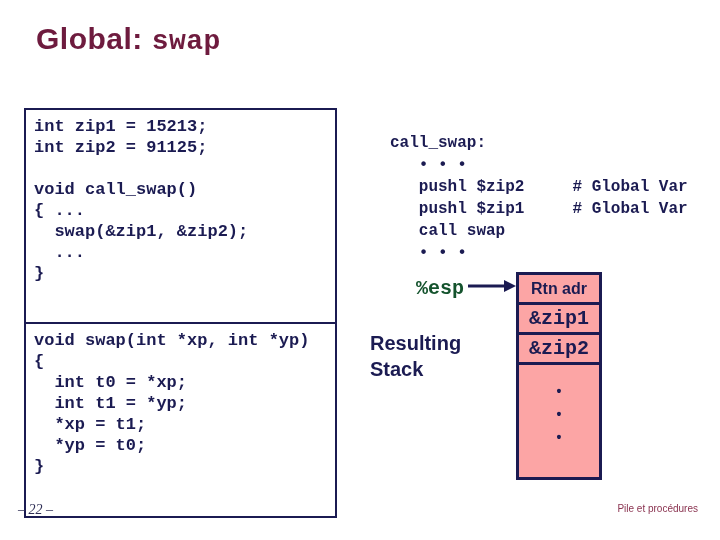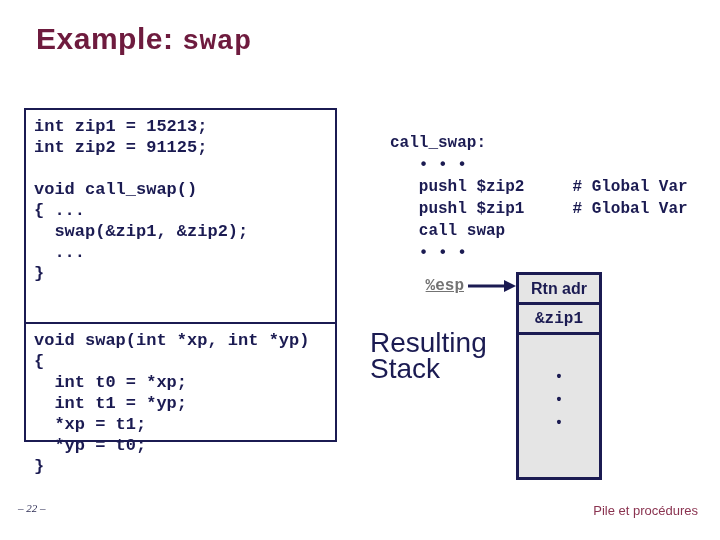--- a/index.html
+++ b/index.html
@@ -22,74 +22,74 @@
   .heading .mono{font-size:16px;}
   
   .codebox{
     position:absolute;margin:0;box-sizing:border-box;
     border:2px solid #1b1b52;background:#ffffff;
     font-family:"Liberation Mono","DejaVu Sans Mono",monospace;
     font-weight:bold;font-size:17px;line-height:21px;color:#1b1b52;
     padding:6px 4px 0 8px;white-space:pre;
   }
   .box1{left:24px;top:108px;width:313px;height:224px;}
-  .box2{left:24px;top:322px;width:313px;height:120px;}
+  .box2{left:24px;top:322px;width:313px;height:196px;}
   
   .asm{
     position:absolute;left:374px;top:116px;margin:16px;
     font-family:"Liberation Mono","DejaVu Sans Mono",monospace;
     font-weight:bold;font-size:16px;line-height:22px;color:#1b1b52;white-space:pre;
   }
   
   .esp{
     position:absolute;left:374px;top:277px;width:90px;text-align:right;
     font-family:"Liberation Mono","DejaVu Sans Mono",monospace;
-    font-weight:bold;font-size:16px;color:#737373;text-decoration:underline;
+    font-weight:bold;font-size:20px;color:#14532d;
   }
   .arrow{position:absolute;left:468px;top:278px;}
   
   .resulting{
     position:absolute;left:370px;top:330px;
-    font-size:28px;font-weight:normal;color:#1b1b52;line-height:26px;white-space:pre;
+    font-size:20px;font-weight:bold;color:#1b1b52;line-height:26px;white-space:pre;
   }
   
   .stack{
     position:absolute;left:516px;top:272px;width:86px;height:208px;
-    box-sizing:border-box;border:3px solid #1b1b52;background:#e5e5e5;
+    box-sizing:border-box;border:3px solid #1b1b52;background:#fca5a5;
     display:flex;flex-direction:column;
   }
   .cell{
     height:27px;flex:0 0 auto;border-bottom:3px solid #1b1b52;
     display:flex;align-items:center;justify-content:center;
     font-weight:bold;font-size:16px;color:#1b1b52;
   }
   .cell.sans{font-family:"Liberation Sans",sans-serif;}
-  .cell.monofont{font-family:"Liberation Mono","DejaVu Sans Mono",monospace;font-size:16px;}
+  .cell.monofont{font-family:"Liberation Mono","DejaVu Sans Mono",monospace;font-size:20px;}
   .dotscell{
     flex:1;border-bottom:none;display:flex;align-items:center;justify-content:center;
     font-size:14px;line-height:23px;white-space:pre;text-align:center;
     color:#1b1b52;font-weight:bold;padding-bottom:14px;
   }
   
   .footer-left{
     position:absolute;left:18px;top:502px;
     font-family:"Liberation Serif","DejaVu Serif",serif;
-    font-size:11px;color:#2e2e55;font-style:italic;
+    font-size:14px;color:#2e2e55;font-style:italic;
   }
   .footer-right{
     position:absolute;right:22px;top:503px;
-    font-size:13px;color:#8a3350;
+    font-size:10px;color:#8a3350;
   }
 </style>
 </head>
 <body>
 
 <div class="slide">
 
-  <h1 class="title"><span>Example: </span><span class="mono">swap</span></h1>
+  <h1 class="title"><span>Global: </span><span class="mono">swap</span></h1>
 
 
   <pre class="codebox box1">int zip1 = 15213;
 int zip2 = 91125;
 
 void call_swap()
 { ...
   swap(&amp;zip1, &amp;zip2);
   ...
 }</pre>
@@ -115,20 +115,21 @@
     <line x1="0" y1="8" x2="37" y2="8" stroke="#1b1b52" stroke-width="3"></line>
     <polygon points="36,2 48,8 36,14" fill="#1b1b52"></polygon>
   </svg>
 
   <div class="resulting">Resulting
 Stack</div>
 
   <div class="stack">
     <div class="cell sans">Rtn adr</div>
     <div class="cell monofont">&amp;zip1</div>
+    <div class="cell monofont">&amp;zip2</div>
     <div class="cell dotscell">•
 •
 •</div>
   </div>
 
   <div class="footer-left">– 22 –</div>
   <div class="footer-right">Pile et procédures</div>
 
 </div>
 

